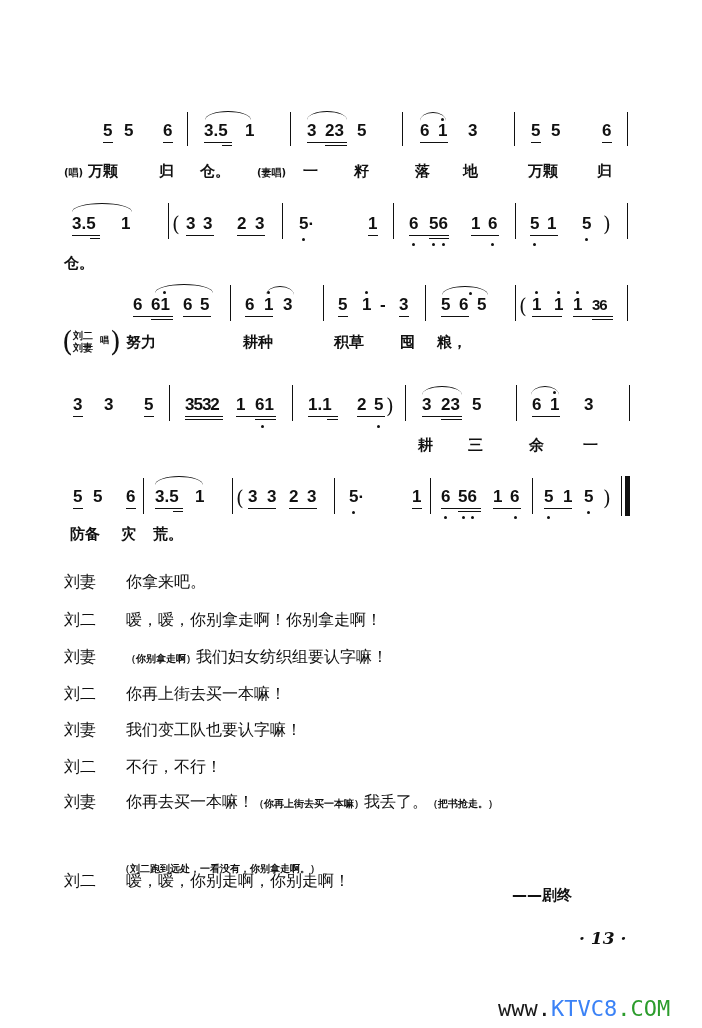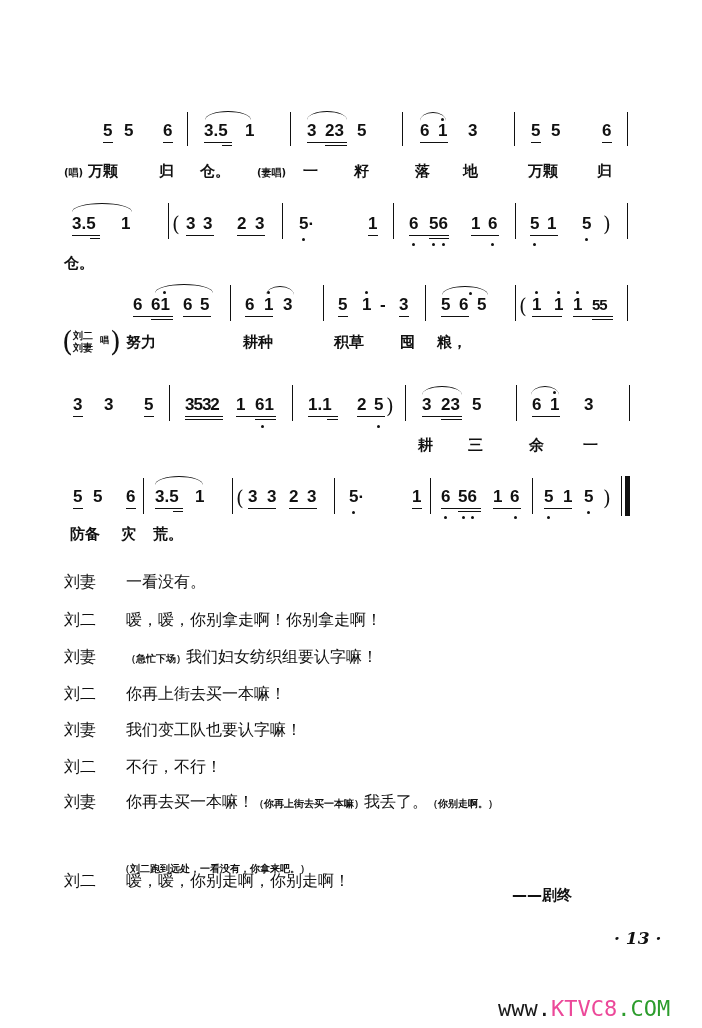--- a/index.html
+++ b/index.html
@@ -13,24 +13,24 @@
   .bar { position: absolute; width: 0; border-left: 1.8px solid #111; }
   .dbar { position: absolute; width: 5px; background: #111; }
   .slur { position: absolute; border-top: 1.6px solid #111; border-radius: 50% 50% 0 0 / 100% 100% 0 0; height: 8px; }
   .lyric { position: absolute; font-family: "DejaVu Sans", sans-serif; font-size: 15px; font-weight: bold; white-space: nowrap; color: #111; }
   .small { font-size: 10px; font-weight: bold; }
   .paren { position: absolute; font-family: "DejaVu Serif", serif; font-size: 20px; line-height: 20px; }
   .dlg { position: absolute; left: 64px; font-family: "DejaVu Sans", sans-serif; font-size: 16px; white-space: nowrap; color: #111; }
   .spk { display: inline-block; width: 62px; }
   .stage { font-size: 10px; font-weight: bold; }
   .endmark { position: absolute; left: 512px; top: 886px; font-size: 15px; font-weight: bold; }
-  .pageno { position: absolute; left: 579px; top: 928px; font-family: "DejaVu Serif", serif; font-style: italic; font-weight: bold; font-size: 17px; margin-left: 35px; }
+  .pageno { position: absolute; left: 579px; top: 928px; font-family: "DejaVu Serif", serif; font-style: italic; font-weight: bold; font-size: 17px; }
   .wm { position: absolute; left: 498px; top: 996px; font-family: "DejaVu Sans Mono", monospace; font-size: 22px; letter-spacing: 0px; }
   .wm-a { color: #1a1a1a; }
-  .wm-b { color: #ec4899; }
+  .wm-b { color: #3b82f6; }
   .wm-c { color: #2c9c2c; }
 </style>
 </head>
 <body>
 
 <div>
   <span class="note" style="left:103px;top:122px">5</span>
   <div class="ul" style="left:103px;top:142px;width:10px"></div>
   <span class="note" style="left:124px;top:122px">5</span>
   <span class="note" style="left:163px;top:122px">6</span>
@@ -166,21 +166,21 @@
   <div class="bar" style="left:515px;top:285px;height:36px"></div>
 
   <span class="paren" style="left:519px;top:296px">(</span>
   <span class="note" style="left:532px;top:296px">1</span>
   <div class="dot" style="left:535px;top:291px"></div>
   <span class="note" style="left:554px;top:296px">1</span>
   <div class="dot" style="left:557px;top:291px"></div>
   <div class="ul" style="left:532px;top:316px;width:30px"></div>
   <span class="note" style="left:573px;top:296px">1</span>
   <div class="dot" style="left:576px;top:291px"></div>
-  <span class="note" style="left:592px;top:296px;font-size:15px;letter-spacing:-1px">55</span>
+  <span class="note" style="left:592px;top:296px;font-size:15px;letter-spacing:-1px">36</span>
   <div class="ul" style="left:573px;top:316px;width:40px"></div>
   <div class="ul" style="left:592px;top:319px;width:21px"></div>
   <div class="bar" style="left:627px;top:285px;height:36px"></div>
 
   <div class="abs" style="left:62px;top:327px;font-size:28px;line-height:30px;font-family:'DejaVu Serif',serif">(</div>
   <div class="abs" style="left:73px;top:330px;font-size:10px;font-weight:bold;line-height:12px">
     <div>刘二</div>
     <div>刘妻</div>
   </div>
   <div class="abs" style="left:100px;top:334px;font-size:9px;font-weight:bold">唱</div>
@@ -295,44 +295,44 @@
   <div class="bar" style="left:621px;top:476px;height:40px"></div>
   <div class="dbar" style="left:625px;top:476px;height:40px"></div>
 
   <span class="lyric" style="left:70px;top:525px">防备</span>
   <span class="lyric" style="left:121px;top:525px">灾</span>
   <span class="lyric" style="left:153px;top:525px">荒。</span>
 </div>
 
 <div>
   <div class="dlg" style="top:572px">
-    <span class="spk">刘妻</span><span>一看没有。</span>
+    <span class="spk">刘妻</span><span>你拿来吧。</span>
   </div>
   <div class="dlg" style="top:610px">
     <span class="spk">刘二</span><span>嗳，嗳，你别拿走啊！你别拿走啊！</span>
   </div>
   <div class="dlg" style="top:647px">
-    <span class="spk">刘妻</span><span class="stage">（急忙下场）</span><span>我们妇女纺织组要认字嘛！</span>
+    <span class="spk">刘妻</span><span class="stage">（你别拿走啊）</span><span>我们妇女纺织组要认字嘛！</span>
   </div>
   <div class="dlg" style="top:684px">
     <span class="spk">刘二</span><span>你再上街去买一本嘛！</span>
   </div>
   <div class="dlg" style="top:720px">
     <span class="spk">刘妻</span><span>我们变工队也要认字嘛！</span>
   </div>
   <div class="dlg" style="top:757px">
     <span class="spk">刘二</span><span>不行，不行！</span>
   </div>
   <div class="dlg" style="top:792px">
-    <span class="spk">刘妻</span><span>你再去买一本嘛！</span><span class="stage">（你再上街去买一本嘛）</span><span>我丢了。</span><span class="stage">（你别走啊。）</span>
+    <span class="spk">刘妻</span><span>你再去买一本嘛！</span><span class="stage">（你再上街去买一本嘛）</span><span>我丢了。</span><span class="stage">（把书抢走。）</span>
   </div>
   <div class="dlg" style="top:871px">
     <span class="spk">刘二</span><span>嗳，嗳，你别走啊，你别走啊！</span>
   </div>
-  <div class="dlg stage" style="top:862px;left:120px">（刘二跑到远处，一看没有，你拿来吧。）</div>
+  <div class="dlg stage" style="top:862px;left:120px">（刘二跑到远处，一看没有，你别拿走啊。）</div>
 </div>
 
 <div class="endmark">——剧终</div>
 <div class="pageno">· 13 ·</div>
 
 <div class="wm">
   <span class="wm-a">www.</span><span class="wm-b">KTVC8</span><span class="wm-c">.COM</span>
 </div>
 
 </body></html>

